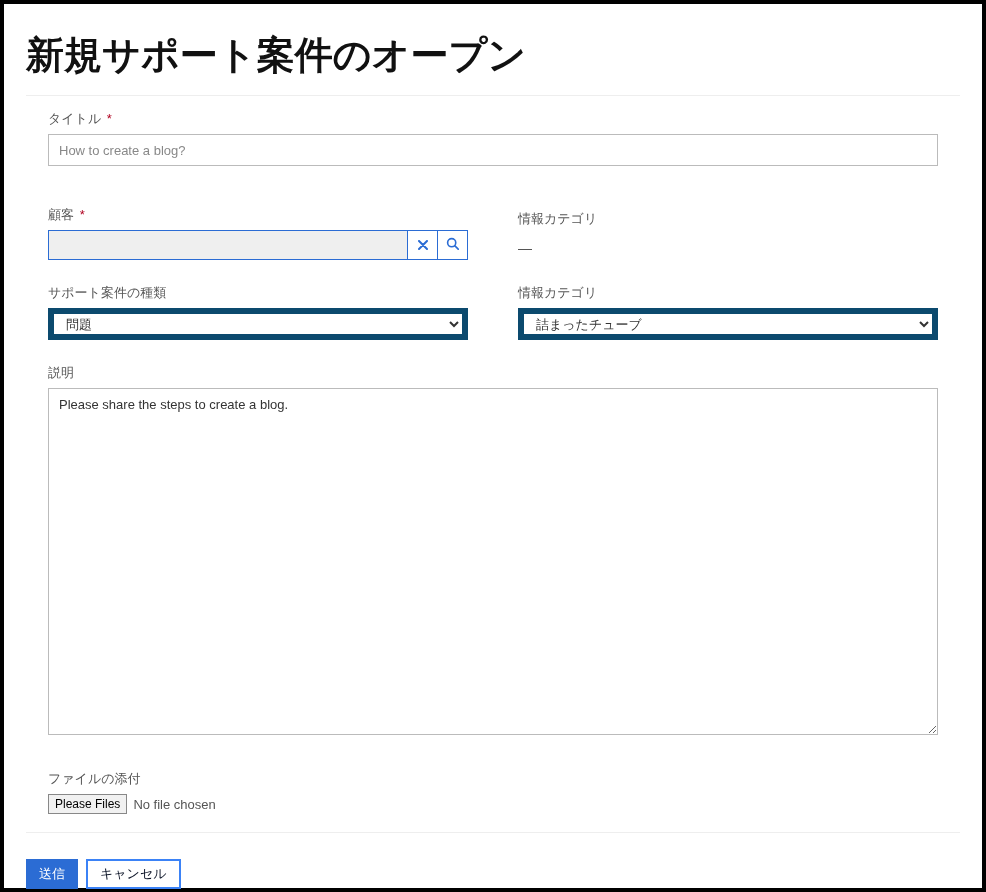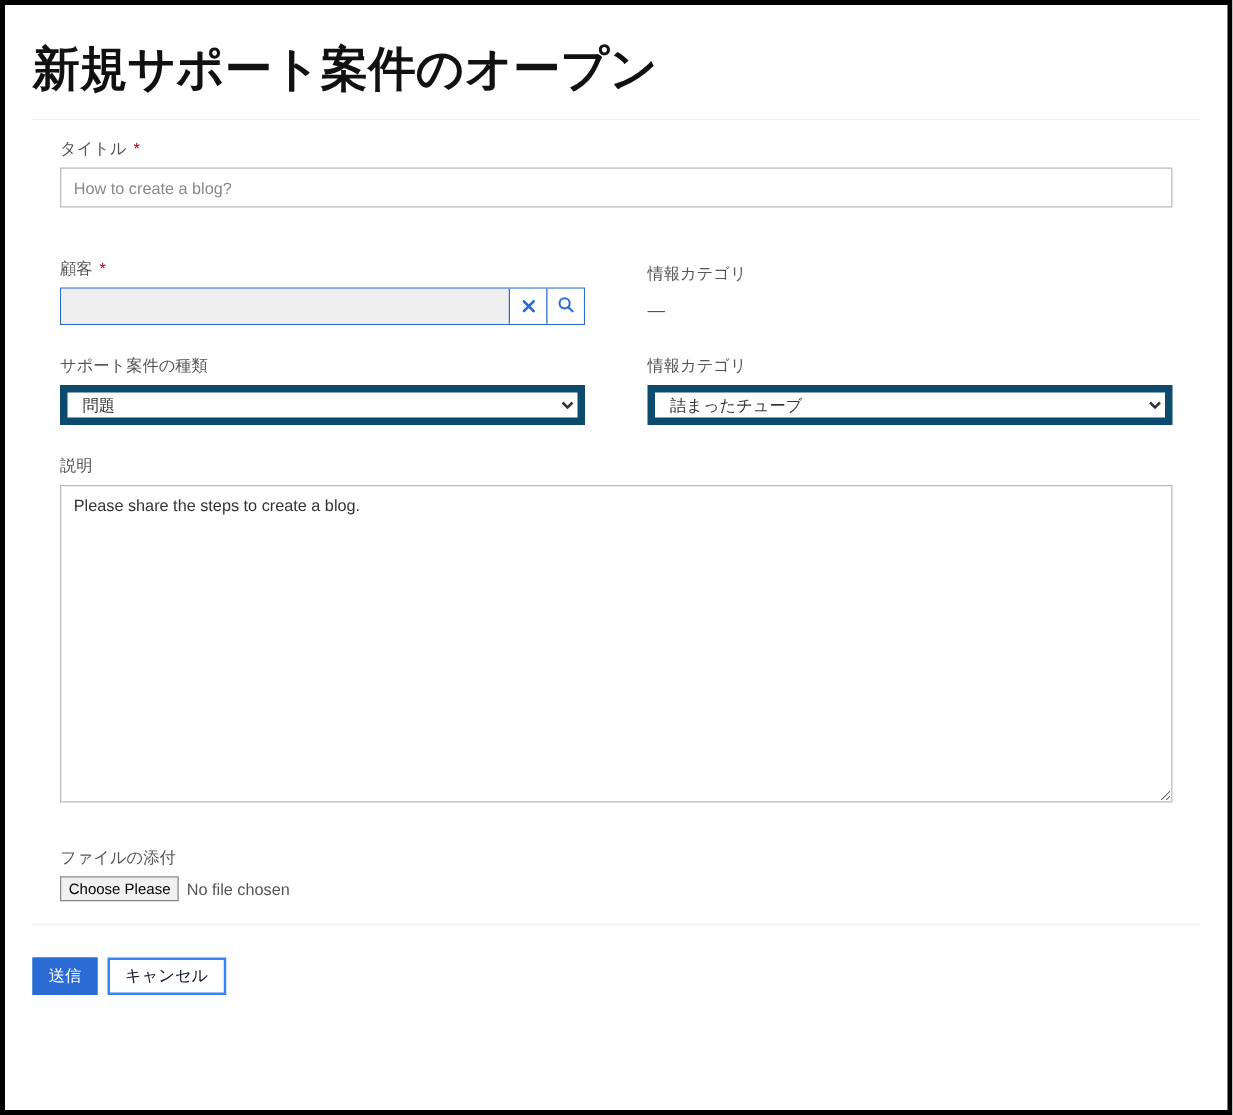--- a/index.html
+++ b/index.html
@@ -94,21 +94,21 @@
     height: 32px;
     border: 6px solid #0c4a6e;
     background: #fff;
     padding: 0 8px;
     font-size: 13px;
     color: #333;
   }
 
   textarea.desc-input {
     width: 100%;
-    height: 254px;
+    height: 347px;
     border: 1px solid #bbb;
     padding: 8px 10px;
     font-size: 13px;
     font-family: inherit;
     resize: both;
     color: #333;
   }
 
   .spell-wavy {
     
@@ -229,21 +229,21 @@
     </div>
 
     <div class="field desc-field">
       <div class="field-label">説明</div>
       <textarea class="desc-input spell-wavy" spellcheck="true" style="">Please share the steps to create a blog.</textarea>
     </div>
 
     <div class="attach-section">
       <div class="field-label">ファイルの添付</div>
       <div class="file-row">
-        <button class="choose-btn">Choose Please</button>
+        <button class="choose-btn">Please Files</button>
         <span class="file-status">No file chosen</span>
       </div>
     </div>
 
   </div>
 
   <hr class="footer-sep">
 
   <div class="btn-row">
     <button class="btn btn-primary">送信</button>

